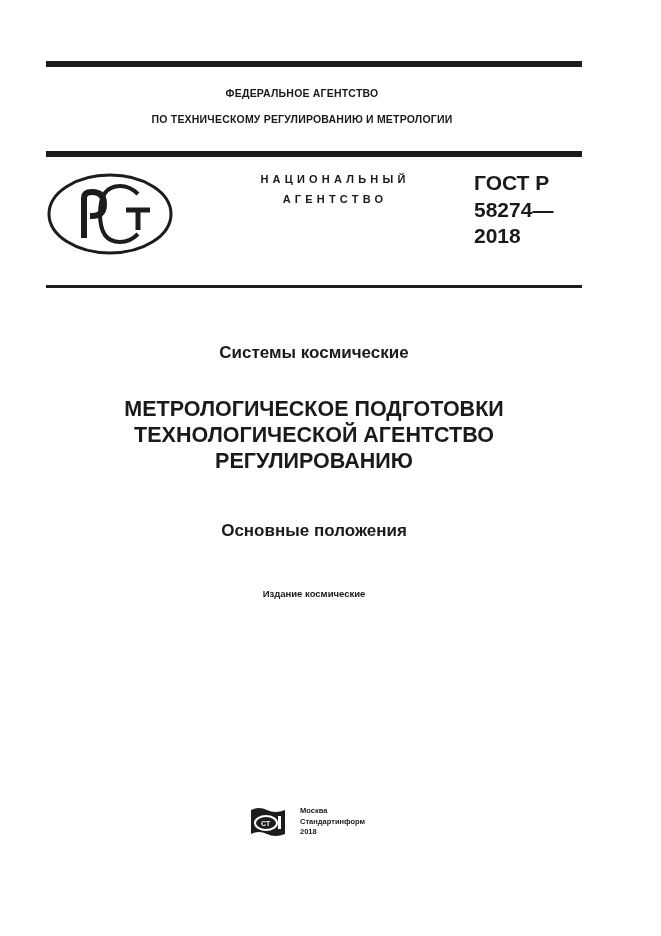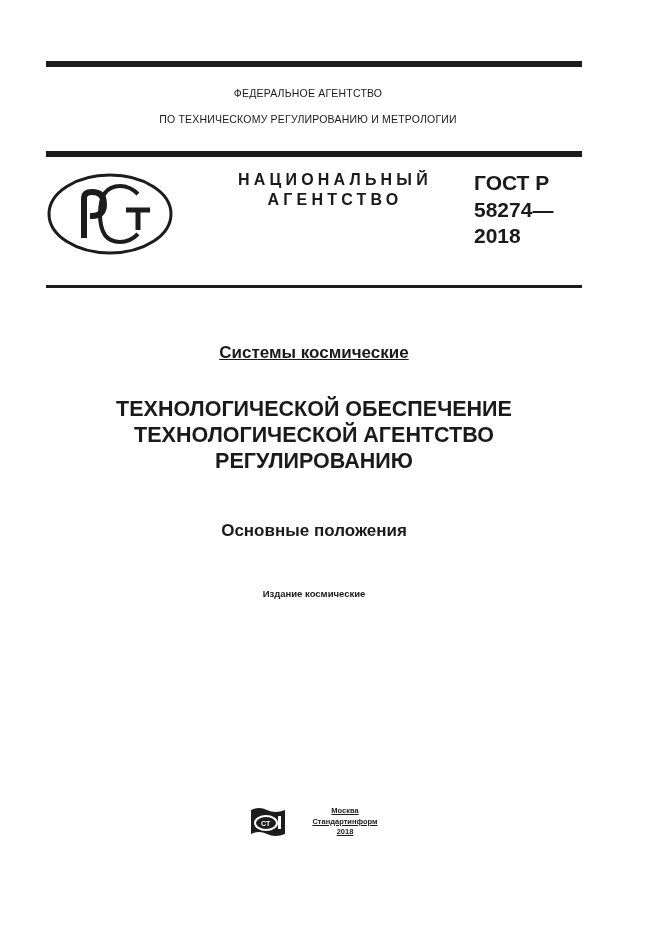--- a/index.html
+++ b/index.html
@@ -4,31 +4,31 @@
   <style>
     html, body { margin: 0; padding: 0; }
     body {
       width: 661px; height: 936px; background: #ffffff; position: relative;
       font-family: "Liberation Sans", "DejaVu Sans", sans-serif; color: #1a1a1a;
       overflow: hidden;
     }
     .rule { position: absolute; left: 46px; width: 536px; background: #1c1c1c; }
     .rule.thick { height: 6px; }
     .rule.thin { height: 3px; }
-    .agency { position: absolute; left: 40px; width: 536px; text-align: center; font-weight: normal; font-size: 10.5px; letter-spacing: 0.2px; }
+    .agency { position: absolute; left: 34px; width: 536px; text-align: center; font-weight: bold; font-size: 10.5px; letter-spacing: 0.2px; }
     .emblem { position: absolute; left: 46px; top: 172px; width: 128px; height: 84px; }
-    .national { position: absolute; left: 220px; width: 230px; text-align: center; font-weight: bold; font-size: 16px; letter-spacing: 4.2px; line-height: 19.5px; top: 170px; }
+    .national { position: absolute; left: 220px; width: 230px; text-align: center; font-weight: bold; font-size: 11px; letter-spacing: 4.2px; line-height: 19.5px; top: 170px; }
     .gost { position: absolute; left: 474px; top: 170px; font-weight: bold; font-size: 21px; line-height: 26.5px; }
     .center-text { position: absolute; left: 46px; width: 536px; text-align: center; font-weight: bold; }
-    .series { top: 343px; font-size: 17px; text-decoration: underline; }
+    .series { top: 343px; font-size: 17px; }
     .main-title { top: 396px; font-size: 21.5px; line-height: 26px; }
     .subtitle { top: 521px; font-size: 17px; }
     .edition { top: 588px; font-size: 9.5px; }
     .publisher-logo { position: absolute; left: 249px; top: 806px; width: 38px; height: 32px; }
-    .publisher { position: absolute; left: 300px; top: 806px; width: 90px; text-align: center; font-weight: bold; font-size: 7.5px; line-height: 10.5px; text-decoration: underline; }
+    .publisher { position: absolute; left: 300px; top: 806px; width: 90px; font-weight: bold; font-size: 7.5px; line-height: 10.5px; }
   </style>
 </head>
 <body>
 
 <div class="rule thick" style="top:61px"></div>
 <div class="agency" style="top:87px">ФЕДЕРАЛЬНОЕ  АГЕНТСТВО</div>
 <div class="agency" style="top:113px">ПО ТЕХНИЧЕСКОМУ РЕГУЛИРОВАНИЮ  И МЕТРОЛОГИИ</div>
 <div class="rule thick" style="top:151px"></div>
 
 <svg class="emblem" viewBox="0 0 128 84">
@@ -46,21 +46,21 @@
 <div class="gost">
   <div>ГОСТ Р</div>
   <div>58274—</div>
   <div>2018</div>
 </div>
 
 <div class="rule thin" style="top:285px"></div>
 
 <div class="center-text series">Системы космические</div>
 <div class="center-text main-title">
-  <div>ТЕХНОЛОГИЧЕСКОЙ ОБЕСПЕЧЕНИЕ</div>
+  <div>МЕТРОЛОГИЧЕСКОЕ ПОДГОТОВКИ</div>
   <div>ТЕХНОЛОГИЧЕСКОЙ АГЕНТСТВО</div>
   <div>РЕГУЛИРОВАНИЮ</div>
 </div>
 <div class="center-text subtitle">Основные положения</div>
 <div class="center-text edition">Издание космические</div>
 
 <svg class="publisher-logo" viewBox="0 0 38 32">
   <path d="M2 4 Q10 0 18 4 Q26 8 36 4 L36 28 Q26 32 18 28 Q10 24 2 28 Z" fill="#1c1c1c"></path>
   <ellipse cx="17" cy="17" rx="11" ry="7" fill="none" stroke="#ffffff" stroke-width="2"></ellipse>
   <text x="12" y="20" font-size="7" font-weight="bold" fill="#ffffff" font-family="Liberation Sans, sans-serif">СТ</text>

